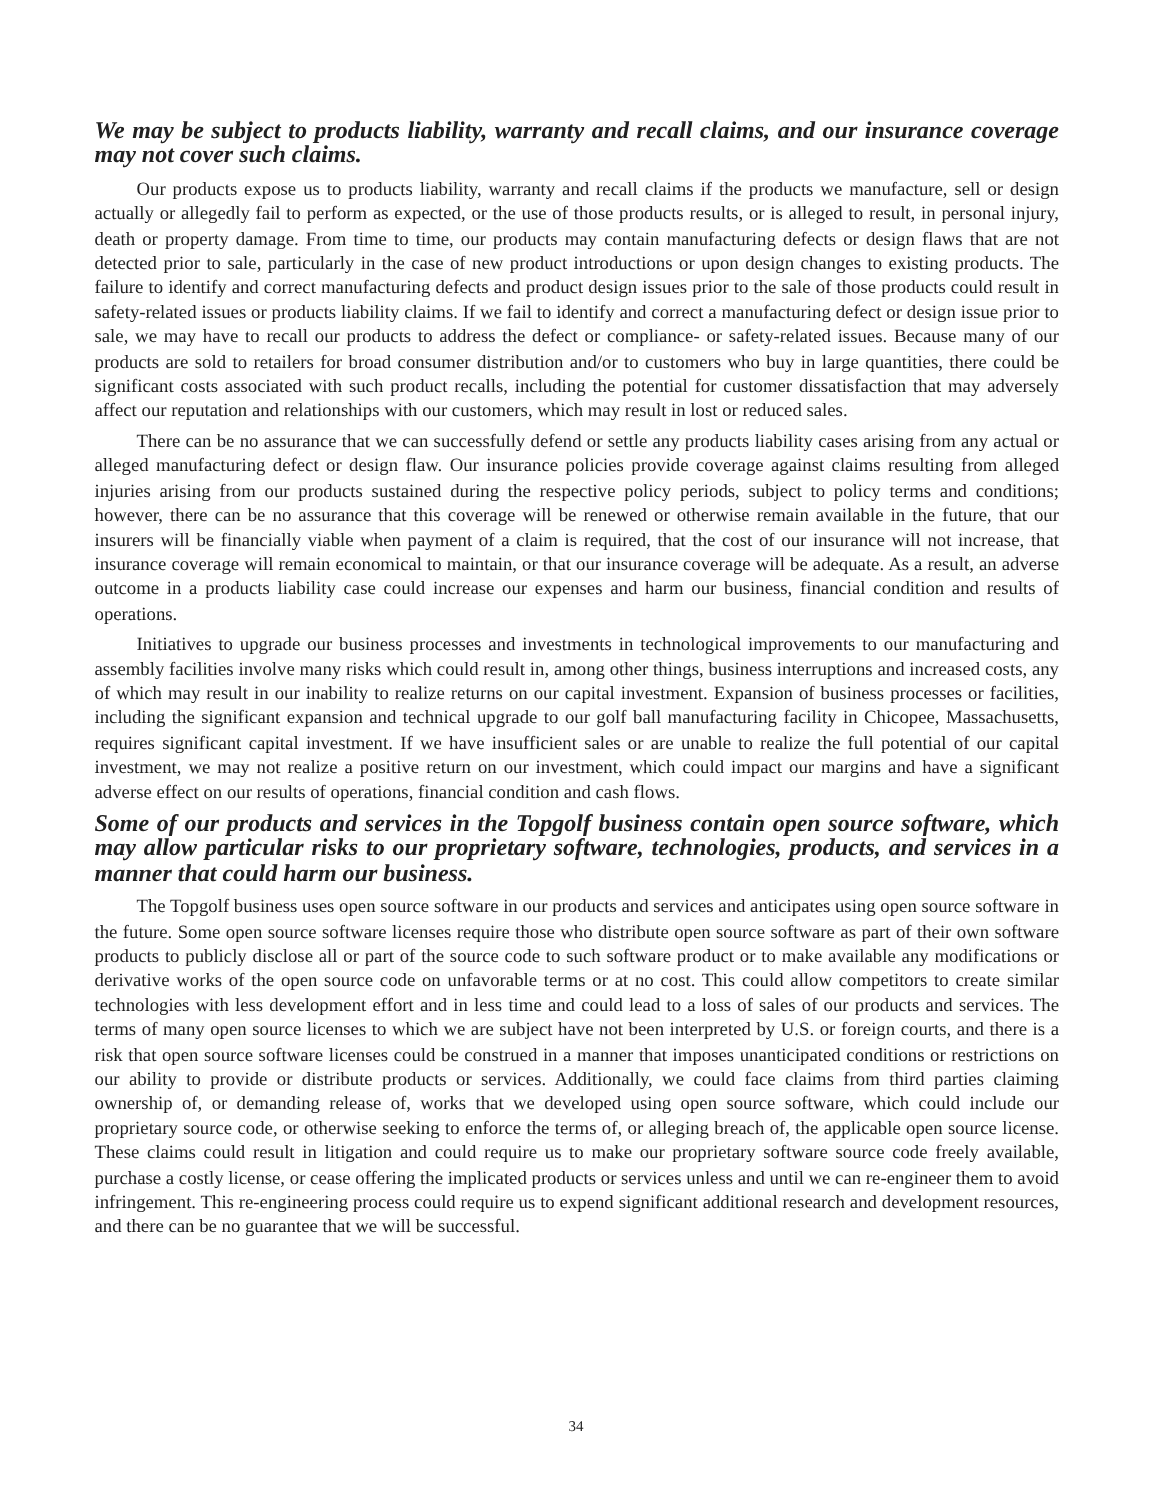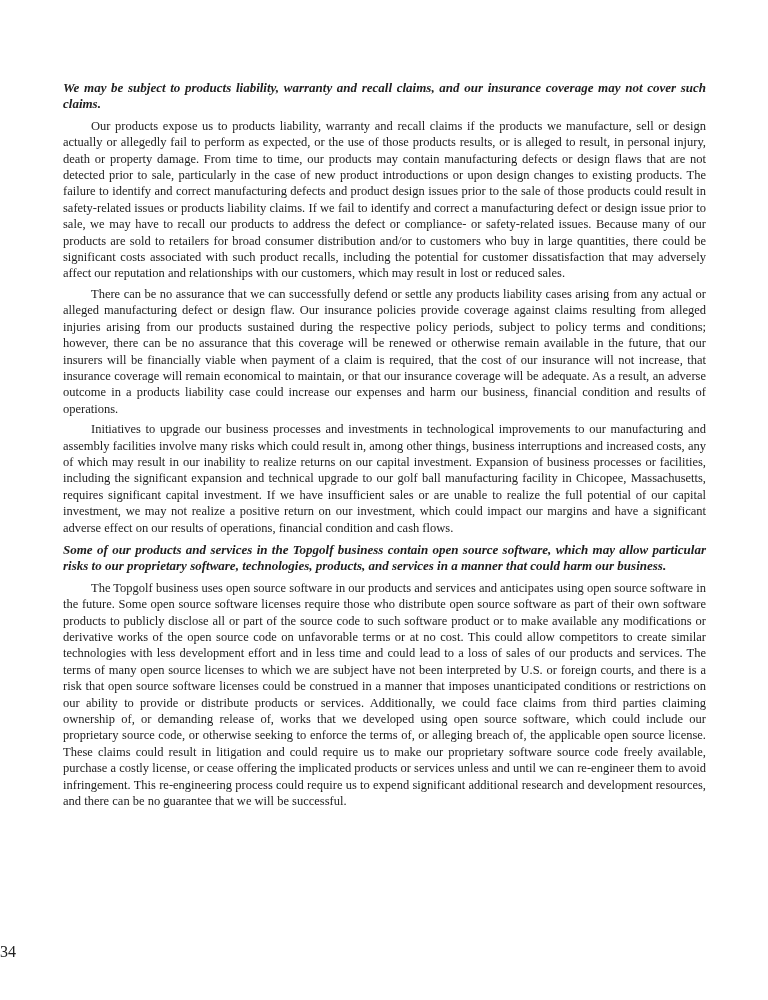--- a/index.html
+++ b/index.html
@@ -20,39 +20,40 @@
     top: 80px;
     left: 63px;
     width: 643px;
     font-size: 12.5px;
     line-height: 16.4px;
     text-align: justify;
   }
   .risk-heading {
     font-weight: bold;
     font-style: italic;
-    font-size: 13px;
+    font-size: 16px;
     line-height: 16.4px;
     margin: 6px 0 5px 0;
     text-align: justify;
   }
   .risk-heading:first-child {
     margin-top: 0;
   }
   .body-paragraph {
     margin: 0 0 4px 0;
     text-indent: 28px;
     text-align: justify;
   }
   .page-footer {
     position: absolute;
     top: 945px;
     left: 0;
     width: 768px;
-    font-size: 16px;
+    text-align: center;
+    font-size: 10px;
     line-height: 14px;
   }
 </style>
 </head>
 <body>
 
 <div class="doc-content">
 
   <div class="risk-heading">We may be subject to products liability, warranty and recall claims, and our insurance coverage may not cover such claims.</div>
 

